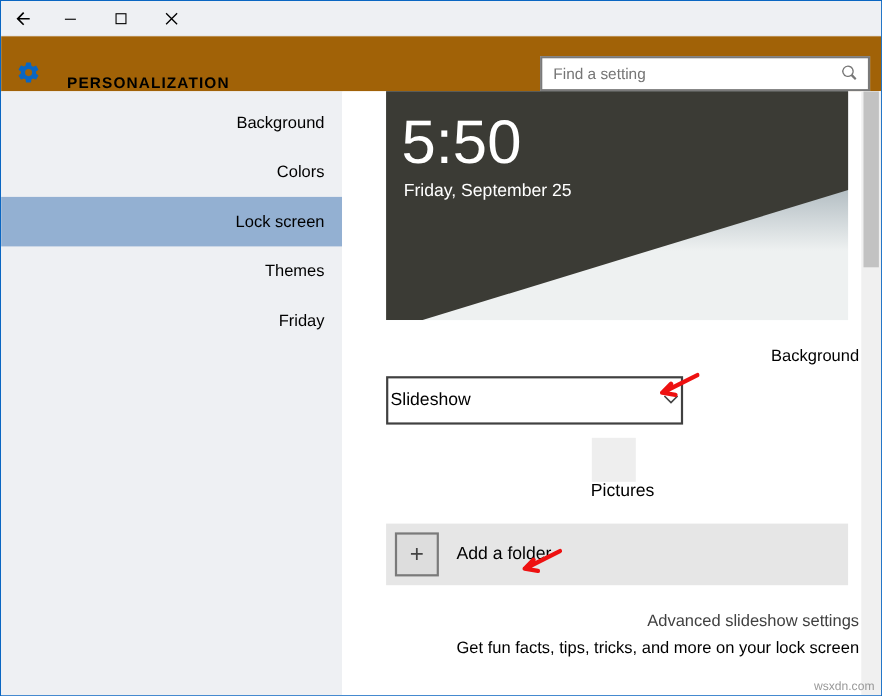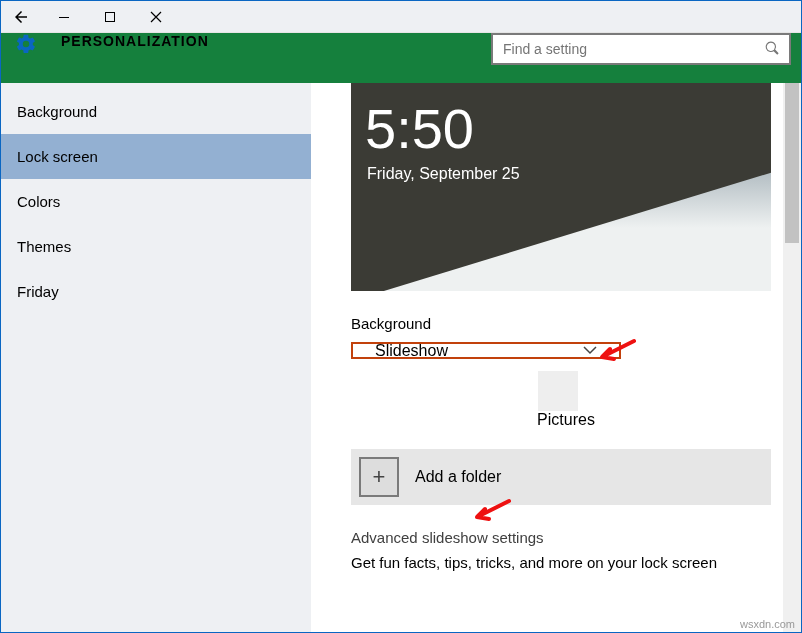--- a/index.html
+++ b/index.html
@@ -2,39 +2,39 @@
 <html><head>
 <meta charset="utf-8">
 <style>
   * { box-sizing: border-box; margin: 0; padding: 0; font-family: "Segoe UI", Arial, sans-serif; }
   body { width: 802px; height: 633px; background: #fff; border: 1px solid #0a66c2; overflow: hidden; position: relative; }
   .titlebar { height: 32px; display: flex; align-items: center; background: #eef0f3; border-bottom: 1px solid #e5e5e5; }
   .titlebar .back { width: 40px; display:flex; align-items:center; justify-content:center; font-size:18px; }
   .titlebar .title { font-size: 12px; padding-left: 8px; flex:1; }
   .winbtns { display: flex; }
   .winbtn { width: 46px; height: 32px; display:flex; align-items:center; justify-content:center; font-size:14px; font-family: "Segoe UI Symbol", sans-serif; }
-  .header { height: 50px; background: #15803d; display:flex; align-items:flex-start; padding: 0 10px 0 14px; }
+  .header { height: 50px; background: #a16207; display:flex; align-items:flex-end; padding: 0 10px 0 14px; }
   .gear { font-size: 20px; color:#0a66c2; width: 30px; }
   .section-title { font-size: 14px; font-weight: 600; letter-spacing: 1px; flex:1; padding-left: 16px; }
   .search { width: 300px; height: 32px; border: 2px solid #7a7a7a; display:flex; align-items:center; padding: 0 10px; background:#fff; }
   .search input { border:none; outline:none; flex:1; font-size:14px; color:#777; background:transparent; }
   .search .sicon { color:#777; font-size:14px; }
-  .body { display:flex; height: calc(100% - 82px); }
+  .body { display:flex; height: calc(100% - 82px); text-align: right; }
   .sidebar { width: 310px; background: #eef0f3; padding-top: 6px; }
   .sidebar .item { padding: 14px 16px; font-size: 15px; color:#000; cursor:pointer; }
   .sidebar .item.active { background: #93b0d2; }
   .main { flex:1; background:#fff; padding: 0 20px 20px 40px; position:relative; overflow:hidden; }
   .scrollbar { position:absolute; right:0; top:0; width:18px; height:100%; background:#f0f0f0; }
   .scrollbar .thumb { position:absolute; left:2px; right:2px; top:0; height:160px; background:#c2c2c2; }
   .preview { width: 420px; height: 210px; margin-top: -2px; position:relative; background: linear-gradient(to bottom, #a0acb4 0%, #b7c1c6 45%, #eef1f1 70%, #eef1f1 100%); overflow:hidden; }
   .mountain { position:absolute; right:-20px; top:-60px; width:520px; height:220px; background:#3b3b35; transform: rotate(-17deg); }
   .clock { position:absolute; left:14px; top:20px; color:#fff; font-weight:300; font-size:56px; line-height:1; }
   .date { position:absolute; left:16px; top:84px; color:#fff; font-size:16px; }
   .label { font-size:15px; margin-top:24px; color:#000; }
-  .dropdown { margin-top:10px; width: 270px; height:17px; border:2px solid #c2410c; display:flex; align-items:center; padding: 0 22px; justify-content:space-between; cursor:pointer; }
+  .dropdown { margin-top:10px; width: 270px; height:44px; border:2px solid #404040; display:flex; align-items:center; padding: 0 2px; justify-content:space-between; cursor:pointer; }
   .dropdown .chev { font-size:12px; color:#444; }
   .album-row { display:flex; align-items:center; margin-top:12px;flex-direction:column; }
   .album-thumb { width:40px; height:40px; background:#eee; margin-right:16px; }
   .addfolder { margin-top:20px; background:#e6e6e6; height:56px; display:flex; align-items:center; padding:0 8px; cursor:pointer; width: 420px; }
   .plusbox { width:40px; height:40px; border:2px solid #7a7a7a; display:flex; align-items:center; justify-content:center; font-size:22px; color:#444; margin-right:16px; background:#ddd; }
   .link { color:#404040; font-size:15px; margin-top:24px; cursor:pointer; }
   .arrow { position:absolute; color:#e11; font-size:28px; font-weight:bold; pointer-events:none; }
   .watermark { position:absolute; right:6px; bottom:2px; font-size:11px; color:#999; }
 </style>
 </head>
@@ -78,22 +78,22 @@
       <svg width="14" height="14" viewBox="0 0 24 24">
           <path fill="none" stroke="#777" stroke-width="2" d="M10 2a8 8 0 1 0 5 14.3L21 22l1-1-5.7-6A8 8 0 0 0 10 2Z"></path>
         </svg>
     </span>
   </div>
 </div>
 
 <div class="body">
   <div class="sidebar">
     <div class="item">Background</div>
+    <div class="item">Colors</div>
     <div class="item active">Lock screen</div>
-    <div class="item">Colors</div>
     <div class="item">Themes</div>
     <div class="item">Friday</div>
   </div>
 
   <div class="main">
     <div class="scrollbar">
         <div class="thumb"></div>
       </div>
 
     <div class="preview">

